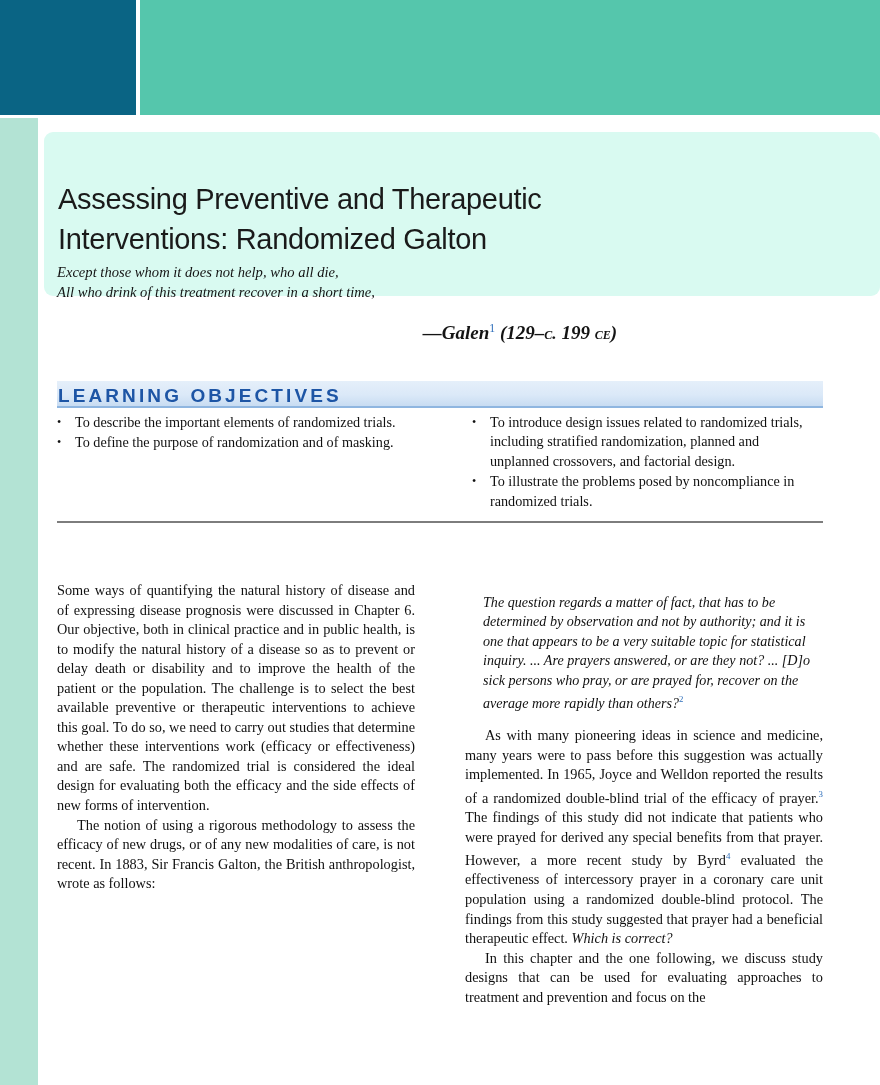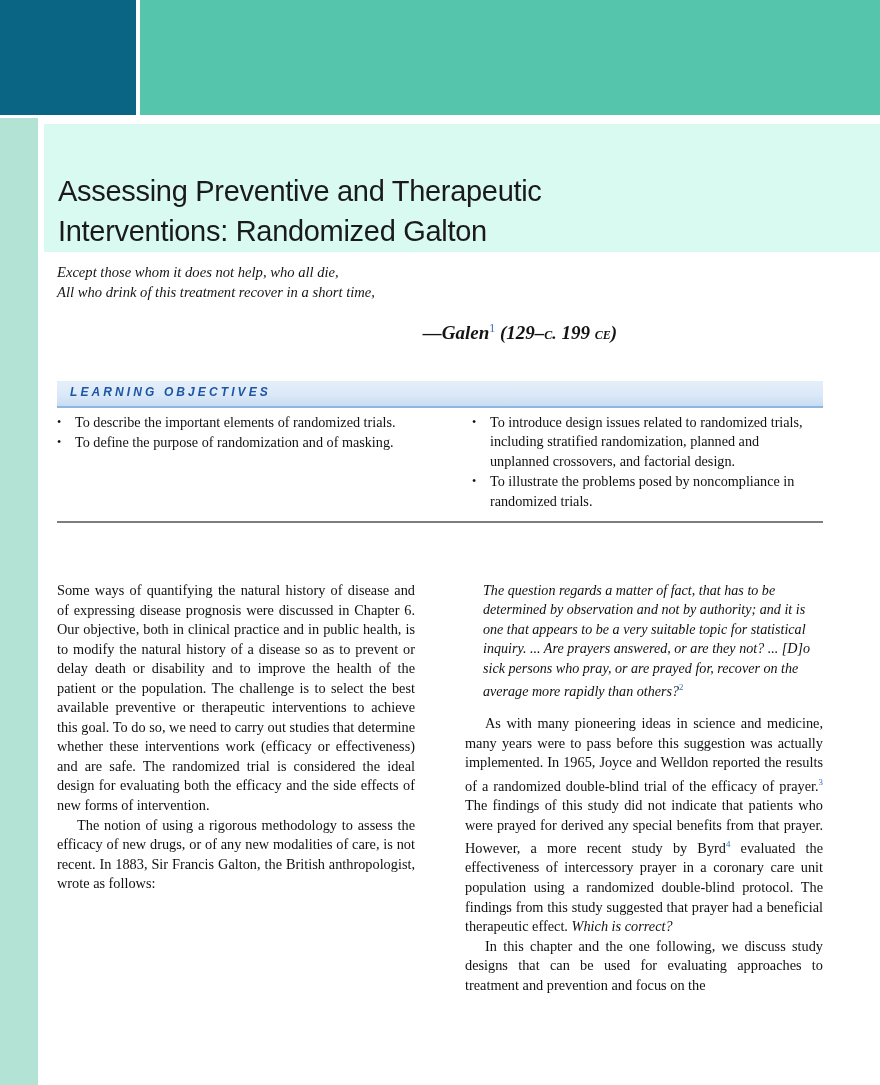--- a/index.html
+++ b/index.html
@@ -37,23 +37,24 @@
   #left-strip {
     position: absolute;
     left: 0; top: 118px;
     width: 38px; height: 967px;
     background: #b3e3d4;
   }
 
   
   #title-block {
     position: absolute;
-    left: 44px; top: 124px;
-    width: 836px; height: 128px;
+    left: 44px; top: 132px;
+    width: 836px; height: 164px;
     background: #d9faf1;
+    border-radius: 9px;
   }
   #chapter-title {
     position: absolute;
     left: 14px;
     top: 28px;
     width: 700px;
     font-family: "Liberation Sans", sans-serif;
     font-size: 29px;
     line-height: 40px;
     font-weight: 400;
@@ -103,28 +104,27 @@
     width: 766px;
   }
   #lo-header-bar {
     height: 25px;
     background: linear-gradient(to bottom, #e5effa 0%, #dbe9f8 55%, #c8dcf2 100%);
     border-bottom: 2px solid #8fb6e0;
     position: relative;
   }
   #lo-header-text {
     position: absolute;
-    left: 13px;
+    left: 1px;
     top: 4px;
     font-family: "Liberation Sans", sans-serif;
     font-weight: bold;
-    font-size: 12px;
+    font-size: 19px;
     letter-spacing: 3.1px;
     color: #1d55a5;
-    font-style: italic;
   }
   #lo-columns {
     display: flex;
     margin-top: 5px;
   }
   .lo-col {
     width: 50%;
     box-sizing: border-box;
   }
   .lo-col.right { padding-left: 32px; }
@@ -177,21 +177,21 @@
   }
   .body-col p.indent { text-indent: 20px; }
   .body-col p.quote {
     font-style: italic;
     margin: 13px 0 0 0;
     padding-left: 20px;
     text-align: left;
     font-size: 14.1px;
     line-height: 19.4px;
   }
-  .body-col p.quote.noindent-top { margin-top: 0; padding-left: 18px; }
+  .body-col p.quote.noindent-top { margin-top: 12px; padding-left: 18px; }
   .body-col p.flush { text-indent: 0; }
   em.italic { font-style: italic; }
 </style>
 </head>
 <body>
 
 <div id="header-band">
   <div id="header-dark-block"></div>
   <div id="header-green-block"></div>
 </div>

